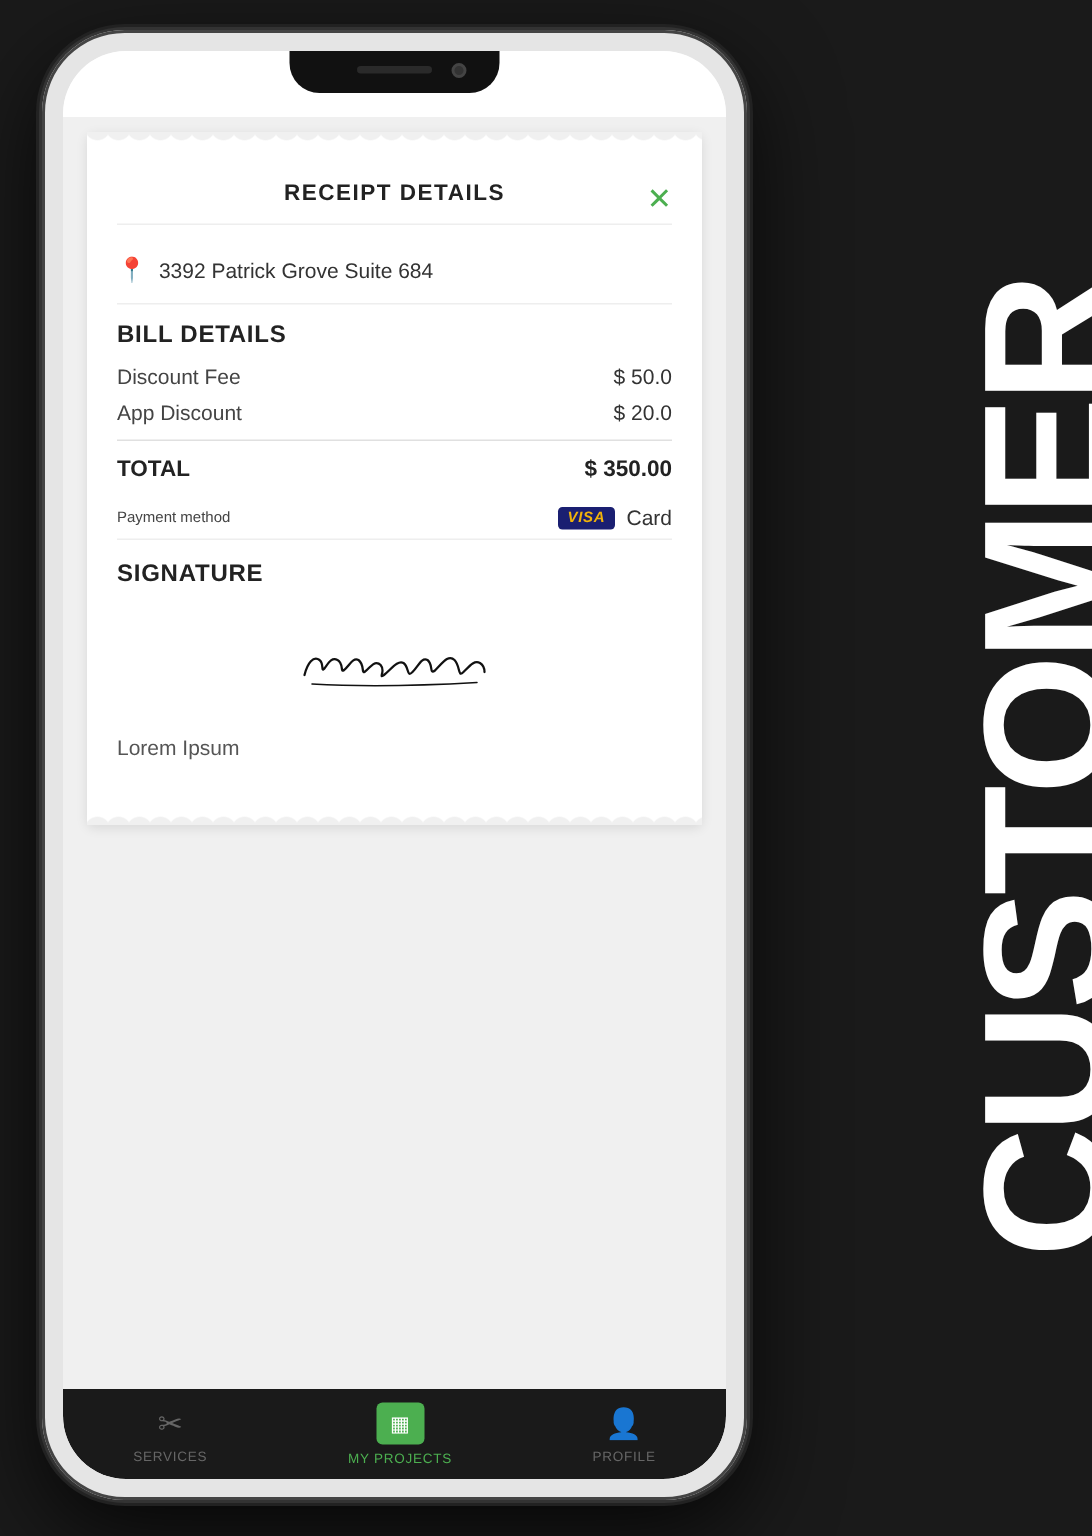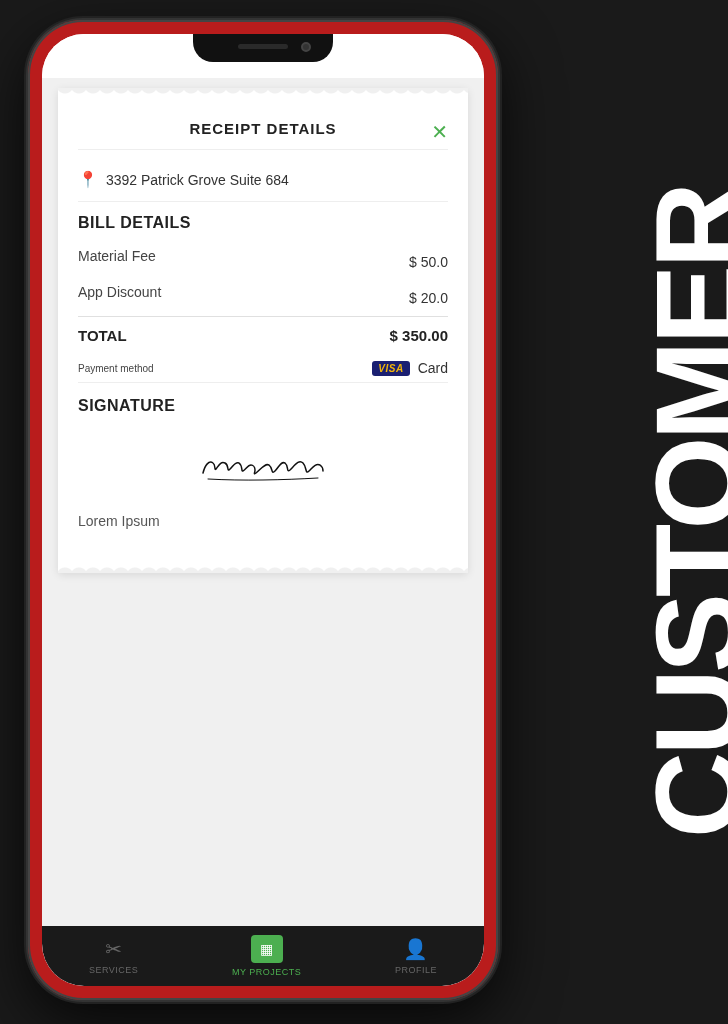--- a/index.html
+++ b/index.html
@@ -30,21 +30,21 @@
       pointer-events: none;
     }
 
     
     .phone {
       position: absolute;
       left: 28px;
       top: 20px;
       width: 470px;
       height: 980px;
-      background: #b91c1c;
+      background: #e5e5e5;
       border-radius: 55px;
       box-shadow:
         0 0 0 2px #333,
         0 0 0 4px #222,
         inset 0 0 0 2px #444,
         0 20px 60px rgba(0,0,0,0.8);
       z-index: 2;
     }
 
     
@@ -214,21 +214,20 @@
     }
 
     .bill-label {
       font-size: 14px;
       color: #444;
     }
 
     .bill-amount {
       font-size: 14px;
       color: #333;
-      margin-top: 12px;
     }
 
     .divider {
       border: none;
       border-top: 1px solid #e0e0e0;
       margin: 10px 0;
     }
 
     
     .total-row {
@@ -380,21 +379,21 @@
           </div>
 
           <div class="address-row">
             <span class="location-icon">📍</span>
             <span class="address-text">3392 Patrick Grove Suite 684</span>
           </div>
 
           <div class="section-label">BILL DETAILS</div>
 
           <div class="bill-row">
-            <span class="bill-label">Material Fee</span>
+            <span class="bill-label">Discount Fee</span>
             <span class="bill-amount">$ 50.0</span>
           </div>
           <div class="bill-row">
             <span class="bill-label">App Discount</span>
             <span class="bill-amount">$ 20.0</span>
           </div>
 
           <hr class="divider">
 
           <div class="total-row">

